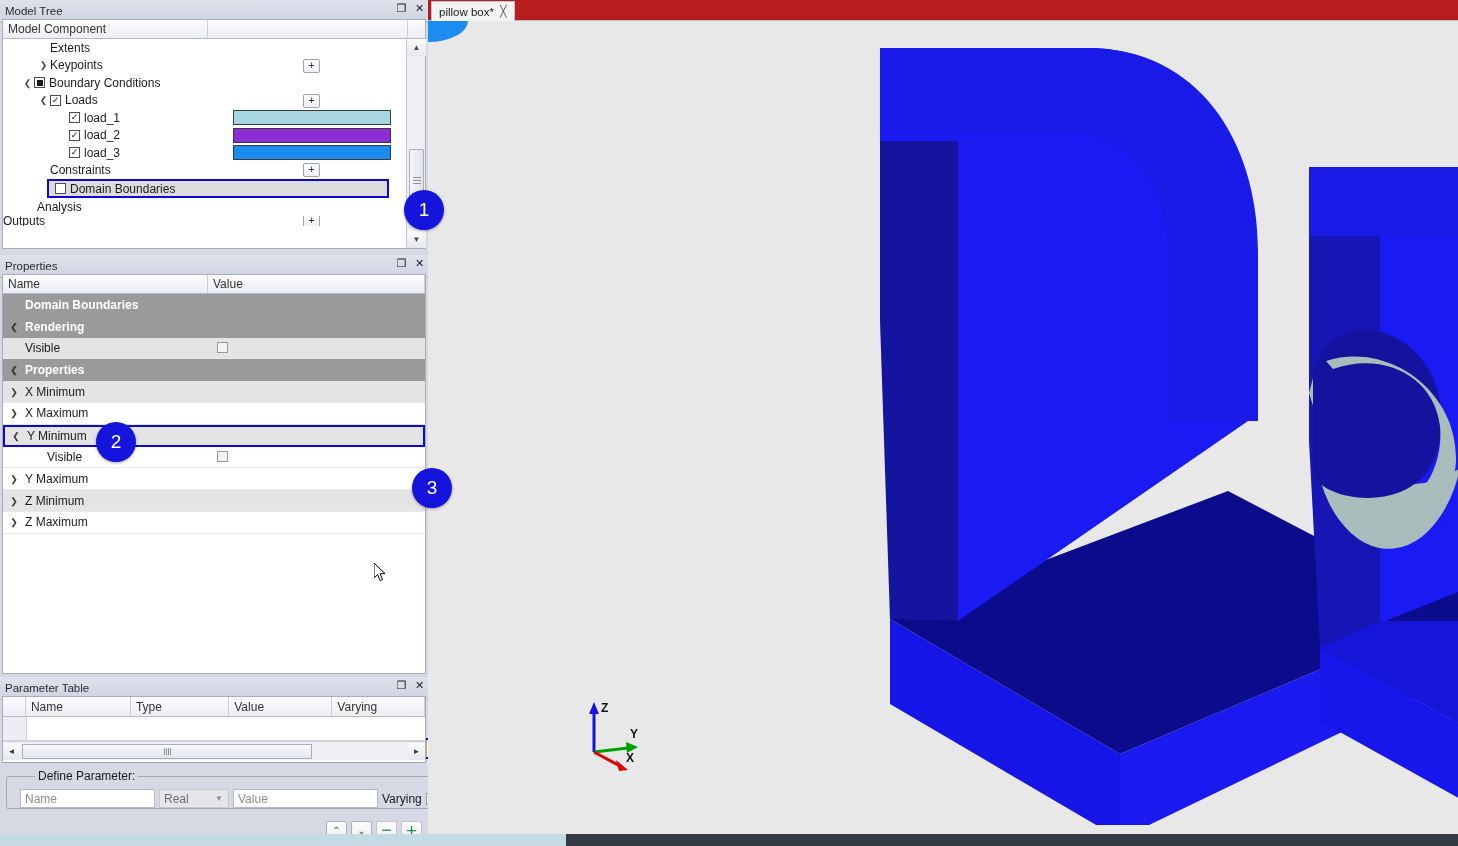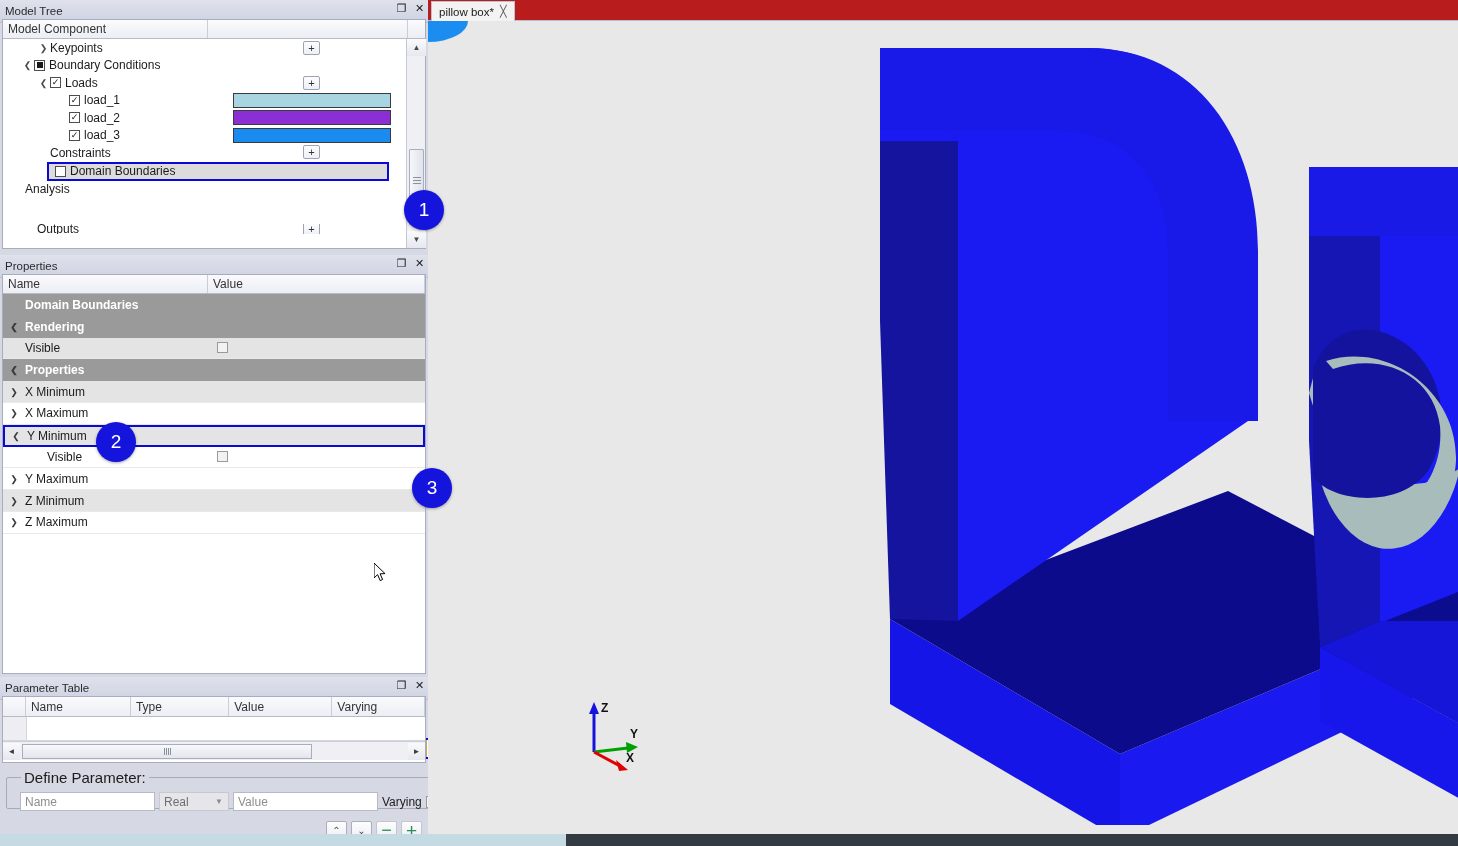--- a/index.html
+++ b/index.html
@@ -225,21 +225,21 @@
   }
   .hgrip { display: flex; gap: 1px; }
   .hgrip div { width: 1px; height: 7px; background: #8b90a0; }
 
   
   #define-param {
     position: absolute; left: 4px; top: 92px; width: 420px; height: 40px;
     border: 1px solid #a7abb9; border-radius: 2px;
   }
   #define-param legend {
-    font-size: 15px; color: #1b1b1b; padding: 0 3px; margin-left: 5px;
+    font-size: 12px; color: #1b1b1b; padding: 0 3px; margin-left: 19px;
   }
   #dp-row {
     display: flex; align-items: center; gap: 4px;
     padding: 0 4px; height: 21px; margin-top: 1px;
   }
   .dp-input {
     height: 19px; border: 1px solid #b6bac6; background: #fff;
     font-size: 12px; color: #8d8d8d; display: flex; align-items: center;
     padding-left: 4px;
   }
@@ -333,20 +333,23 @@
 
       <div id="mt-body">
         <div class="grid-head">
           <div class="gh" id="mt-head-c1">Model Component</div>
           <div class="gh" id="mt-head-c2"></div>
         </div>
 
         <div id="tree-rows">
 
 
+          <div class="trow" style="padding-left:47px;">
+            <span class="tlabel">Extents</span>
+          </div>
 
           <div class="trow" style="padding-left:34px;">
             <span class="twist">❯</span>
             <span class="tlabel">Keypoints</span>
             <span class="plusbtn" style="left:300px;top:2px;">+</span>
           </div>
 
           <div class="trow" style="padding-left:18px;">
             <span class="twist">❮</span>
             <span class="tsquare">
@@ -383,25 +386,25 @@
           <div class="trow" style="padding-left:47px;">
             <span class="tlabel">Constraints</span>
             <span class="plusbtn" style="left:300px;top:1px;">+</span>
           </div>
 
           <div class="trow" id="row-domain-boundaries" style="padding-left:6px;">
             <span class="tcheck"></span>
             <span class="tlabel">Domain Boundaries</span>
           </div>
 
-          <div class="trow" style="padding-left:22px;">
+          <div class="trow" style="padding-left:34px;">
             <span class="tlabel">Analysis</span>
           </div>
 
-          <div class="trow" style="padding-left:34px;height:10px;overflow:hidden;margin-top:26px;">
+          <div class="trow" style="height:10px;overflow:hidden;">
             <span class="tlabel">Outputs</span>
             <span class="plusbtn" style="left:300px;top:-2px;">+</span>
           </div>
         </div>
 
         <div id="mt-scroll">
           <div class="sb-arrow">▲</div>
           <div id="mt-thumb">
             <span class="grip">
                 <div></div>

